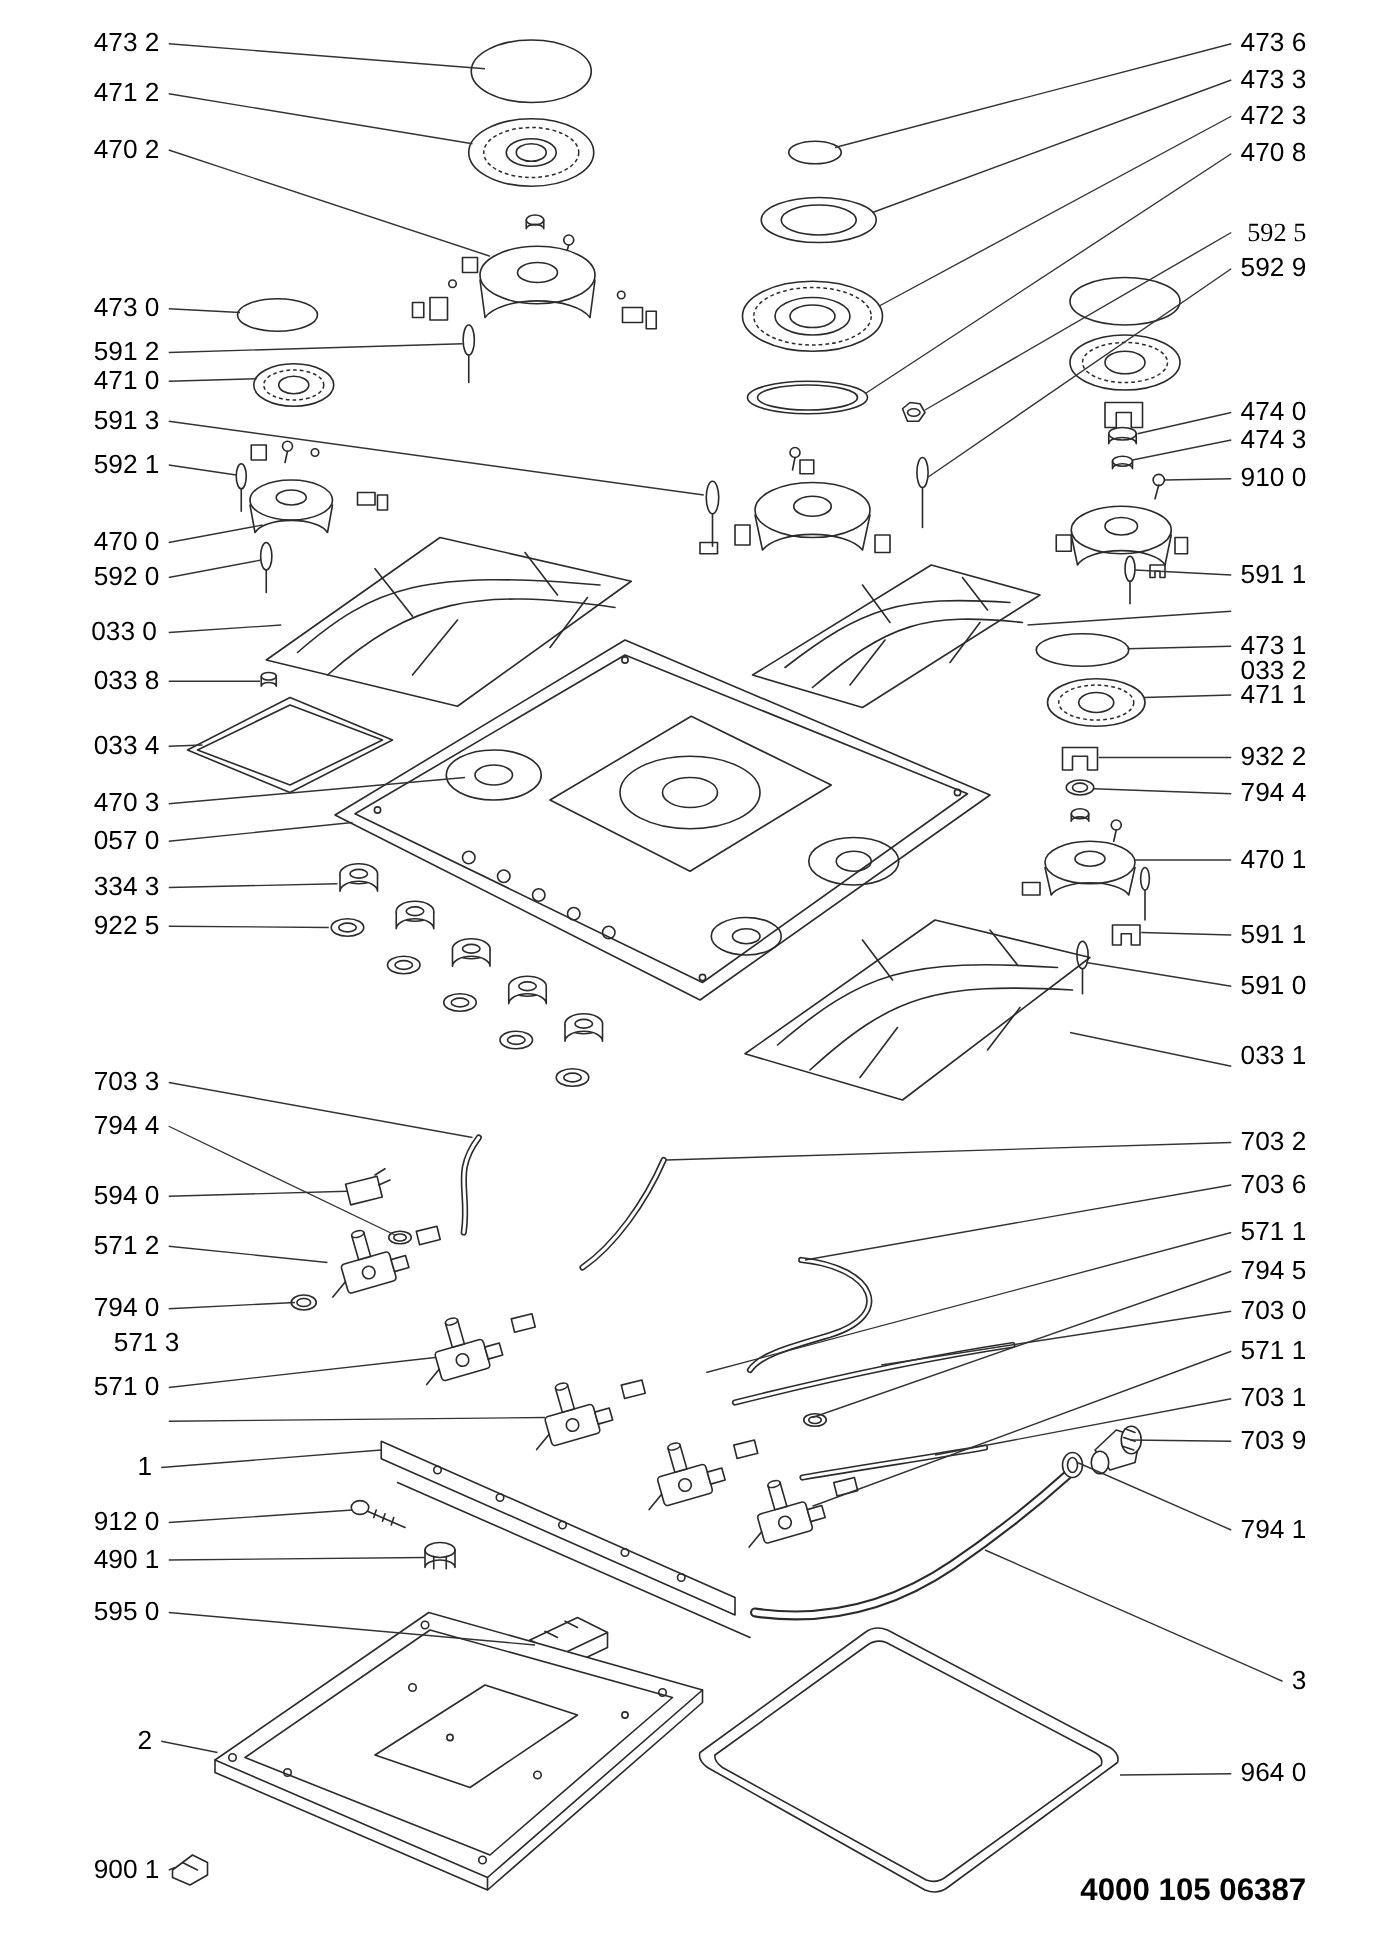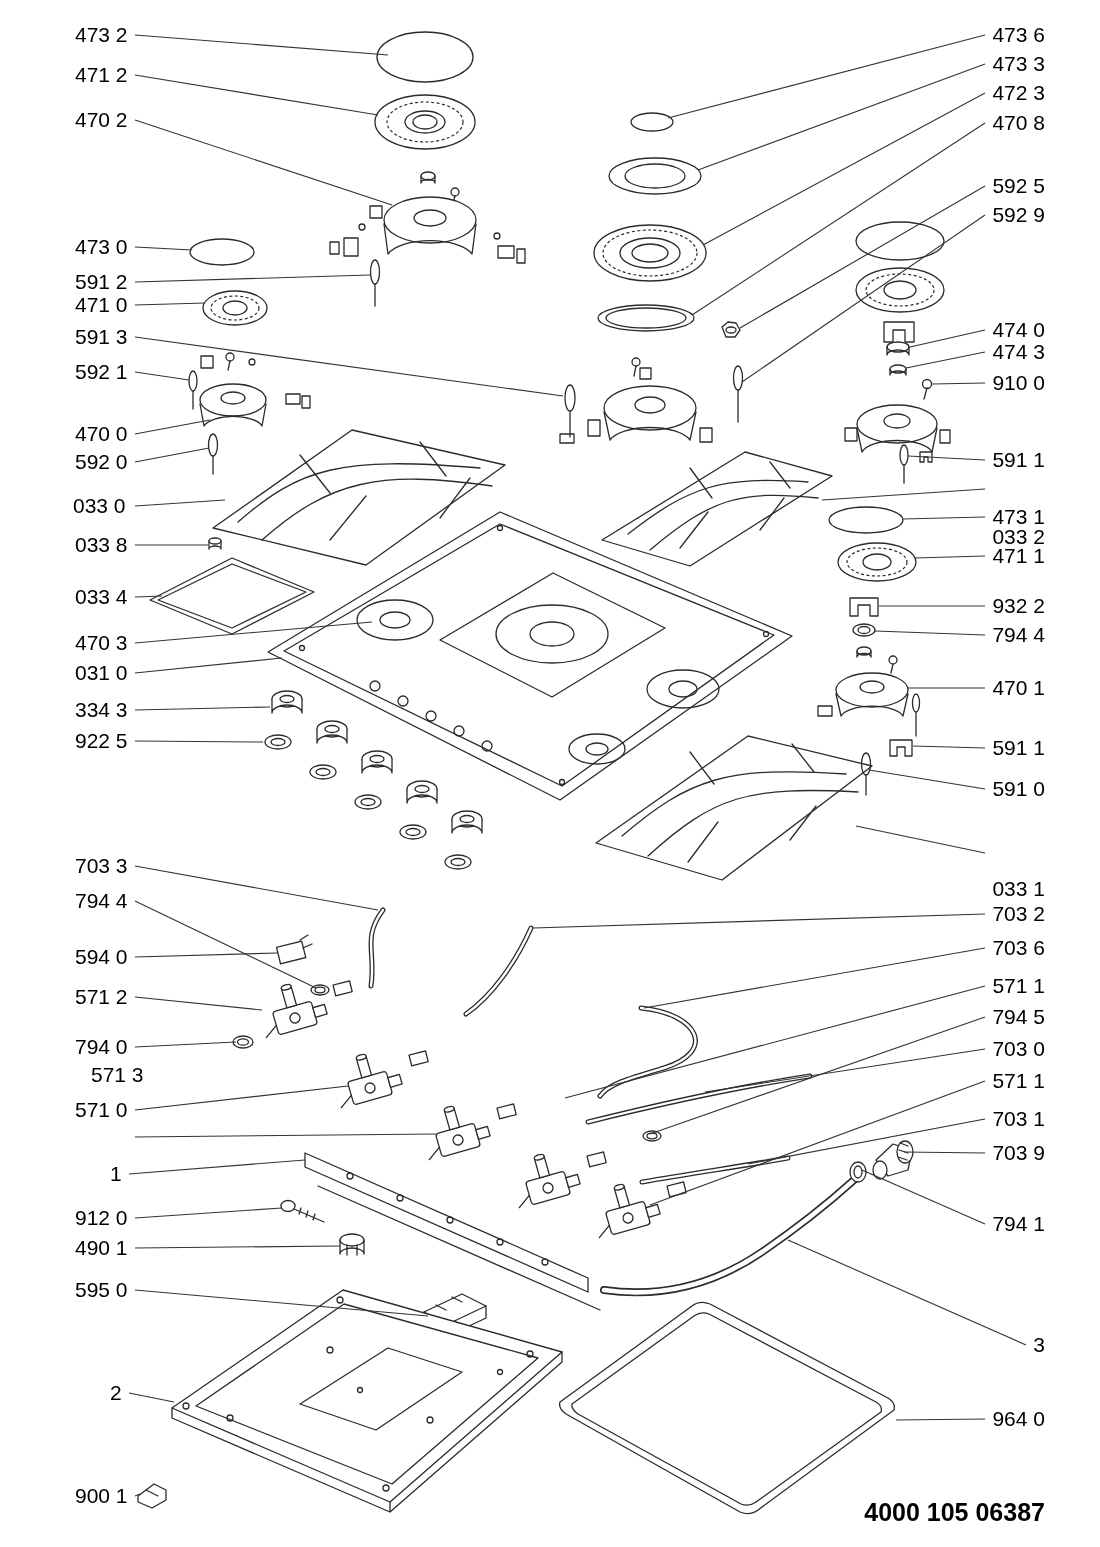--- a/index.html
+++ b/index.html
@@ -498,55 +498,55 @@
       <div class="callout" style="top: 269px; left: 75px; text-align: center;">591 2</div>
       <div class="callout" style="top: 292px; left: 75px;">471 0</div>
       <div class="callout" style="top: 324px; left: 75px;">591 3</div>
       <div class="callout" style="top: 359px; left: 75px;">592 1</div>
       <div class="callout" style="top: 421px; left: 75px; text-align: center;">470 0</div>
       <div class="callout" style="top: 449px; left: 75px;">592 0</div>
       <div class="callout" style="top: 493px; left: 73px;">033 0</div>
       <div class="callout" style="top: 532px; left: 75px;">033 8</div>
       <div class="callout" style="top: 584px; left: 75px;">033 4</div>
       <div class="callout" style="top: 630px; left: 75px;">470 3</div>
-      <div class="callout" style="top: 660px; left: 75px;">031 0</div>
+      <div class="callout" style="top: 660px; left: 75px;">057 0</div>
       <div class="callout" style="top: 697px; left: 75px;">334 3</div>
       <div class="callout" style="top: 728px; left: 75px;">922 5</div>
       <div class="callout" style="top: 853px; left: 75px;">703 3</div>
       <div class="callout" style="top: 888px; left: 75px;">794 4</div>
       <div class="callout" style="top: 944px; left: 75px;">594 0</div>
       <div class="callout" style="top: 984px; left: 75px; text-align: right;">571 2</div>
       <div class="callout" style="top: 1034px; left: 75px;">794 0</div>
       <div class="callout" style="top: 1097px; left: 75px;">571 0</div>
       <div class="callout" style="top: 1062px; left: 75px; margin-left: 16px;">571 3</div>
       <div class="callout" style="top: 1161px; left: 110px;">1</div>
       <div class="callout" style="top: 1205px; left: 75px;">912 0</div>
       <div class="callout" style="top: 1235px; left: 75px;">490 1</div>
       <div class="callout" style="top: 1277px; left: 75px;">595 0</div>
       <div class="callout" style="top: 1380px; left: 110px;">2</div>
       <div class="callout" style="top: 1483px; left: 75px;">900 1</div>
       <div class="callout" style="top: 22px; right: 55px;">473 6</div>
       <div class="callout" style="top: 51px; right: 55px;">473 3</div>
       <div class="callout" style="top: 80px; right: 55px;">472 3</div>
       <div class="callout" style="top: 110px; right: 55px;">470 8</div>
-      <div class="callout" style="top: 173px; right: 55px;">592 5</div>
+      <div class="callout" style="top: 173px; right: 55px; font-family: Liberation Serif, serif;">592 5</div>
       <div class="callout" style="top: 202px; right: 55px;">592 9</div>
       <div class="callout" style="top: 317px; right: 55px;">474 0</div>
       <div class="callout" style="top: 339px; right: 55px;">474 3</div>
       <div class="callout" style="top: 370px; right: 55px;">910 0</div>
       <div class="callout" style="top: 447px; right: 55px;">591 1</div>
       <div class="callout" style="top: 476px; right: 55px; margin-top: 48px;">033 2</div>
       <div class="callout" style="top: 504px; right: 55px;">473 1</div>
       <div class="callout" style="top: 543px; right: 55px;">471 1</div>
       <div class="callout" style="top: 593px; right: 55px;">932 2</div>
       <div class="callout" style="top: 622px; right: 55px;">794 4</div>
       <div class="callout" style="top: 675px; right: 55px;">470 1</div>
       <div class="callout" style="top: 735px; right: 55px;">591 1</div>
       <div class="callout" style="top: 776px; right: 55px;">591 0</div>
-      <div class="callout" style="top: 876px; right: 55px;">033 1</div>
+      <div class="callout" style="top: 832px; right: 55px;">033 1</div>
       <div class="callout" style="top: 901px; right: 55px;">703 2</div>
       <div class="callout" style="top: 935px; right: 55px;">703 6</div>
       <div class="callout" style="top: 973px; right: 55px;">571 1</div>
       <div class="callout" style="top: 1004px; right: 55px;">794 5</div>
       <div class="callout" style="top: 1036px; right: 55px;">703 0</div>
       <div class="callout" style="top: 1068px; right: 55px;">571 1</div>
       <div class="callout" style="top: 1106px; right: 55px;">703 1</div>
       <div class="callout" style="top: 1140px; right: 55px;">703 9</div>
       <div class="callout" style="top: 1211px; right: 55px;">794 1</div>
       <div class="callout" style="top: 1332px; right: 55px;">3</div>

